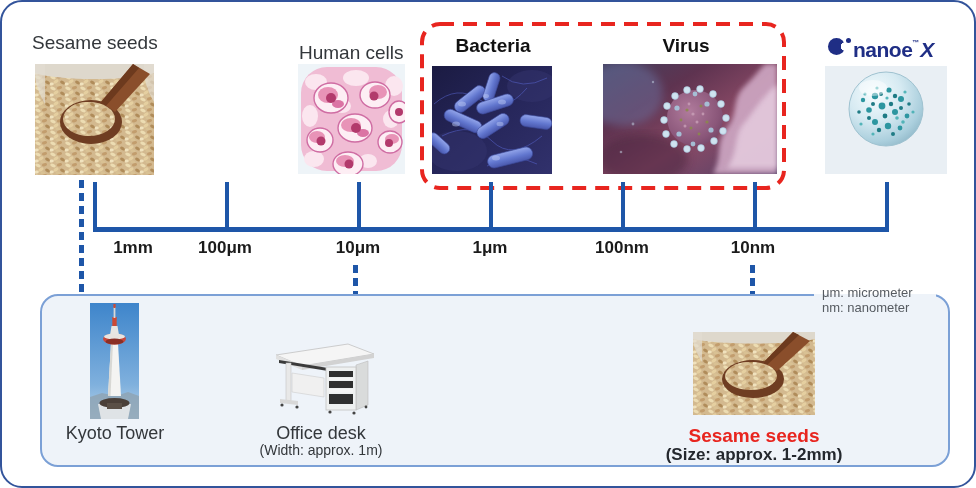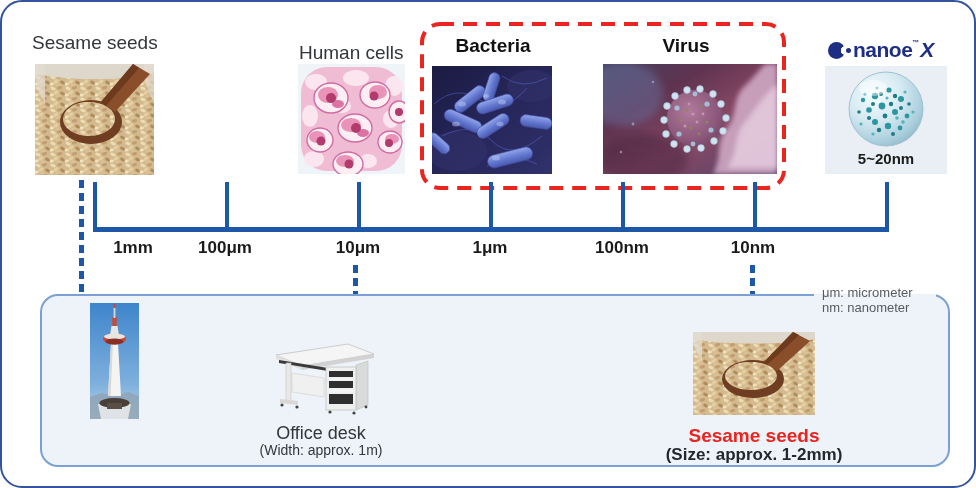--- a/index.html
+++ b/index.html
@@ -9,21 +9,21 @@
   
   .top-label{position:absolute;font-size:19px;color:#33373b;white-space:nowrap;}
   .top-label.bold{font-weight:700;color:#111;}
   .centered{transform:translateX(-50%);}
 
   
   .fig{position:absolute;overflow:hidden;}
   .fig svg{display:block;width:100%;height:100%;}
 
   
-  .nanoe-logo{position:absolute;left:826px;top:36px;display:flex;align-items:center;color:#1f2e85;}
+  .nanoe-logo{position:absolute;left:826px;top:36px;display:flex;color:#1f2e85;}
   .logo-ball{width:17px;height:17px;border-radius:50%;
              background:radial-gradient(circle at 100% 50%, #ffffff 0 4px, #1f2e85 4.5px);}
   .logo-dot{width:5px;height:5px;border-radius:50%;background:#1f2e85;margin-left:1px;margin-right:2px;}
   .logo-text{font-size:21px;font-weight:700;letter-spacing:-0.5px;}
   .logo-tm{font-size:7px;font-weight:700;align-self:flex-start;margin-top:1px;}
   .logo-x{font-size:21px;font-weight:800;font-style:italic;margin-left:1px;}
 
   
   .nanoe-panel{position:absolute;left:823px;top:64px;width:122px;height:108px;background:#e9eff4;}
   .nanoe-size{position:absolute;left:0;right:0;top:84px;text-align:center;
@@ -315,21 +315,20 @@
           <circle cx="40" cy="28" r="1.6"></circle>
         <circle cx="88" cy="46" r="1.6"></circle>
           <circle cx="36" cy="58" r="1.6"></circle>
           <circle cx="48" cy="68" r="1.6"></circle>
         <circle cx="78" cy="56" r="1.8"></circle>
           <circle cx="62" cy="32" r="1.6"></circle>
           <circle cx="72" cy="52" r="1.8"></circle>
       </g>
       <ellipse cx="48" cy="22" rx="14" ry="8" fill="#ffffff" opacity="0.45"></ellipse>
     </svg>
-    <div class="nanoe-size">5~20nm</div>
   </div>
 
   <svg class="redbox">
     <rect x="2" y="2" width="362" height="164" rx="18" fill="none" stroke="#e8251f" stroke-width="4" stroke-dasharray="14 9"></rect>
   </svg>
 
   <div class="axis-bar"></div>
   <div class="tick" style="left:91px;"></div>
   <div class="tick" style="left:223px;"></div>
   <div class="tick" style="left:355px;"></div>
@@ -408,18 +407,19 @@
       <path d="M0,0 H122 V7 C98,13 25,13 0,7 Z" fill="#ded8cc"></path>
       <path d="M0,0 H9 V30 C4,22 0,13 0,8 Z" fill="#e3ddd2" opacity="0.7"></path>
       <ellipse cx="60" cy="47" rx="31" ry="19" fill="#6f3d22"></ellipse>
       <path d="M100,0 L117,9 L84,39 L70,31 Z" fill="#8a4e2b"></path>
       <path d="M100,0 L106,3 L74,33 L70,31 Z" fill="#6d3a1e"></path>
       <ellipse cx="58" cy="44" rx="26" ry="14" fill="url(#seedpat)"></ellipse>
       <ellipse cx="56" cy="40" rx="20" ry="10" fill="url(#seedpat)"></ellipse>
     </svg>
   </div>
 
+  <div class="cmp-name" style="left:113px;top:421px;">Kyoto Tower</div>
   <div class="cmp-name" style="left:319px;top:421px;">Office desk</div>
   <div class="cmp-detail" style="left:319px;top:440px;">(Width: approx. 1m)</div>
   <div class="cmp-name red" style="left:752px;top:423px;">Sesame seeds</div>
   <div class="cmp-detail bold" style="left:752px;top:443px;">(Size: approx. 1-2mm)</div>
 
 </div>
 
 </body></html>

